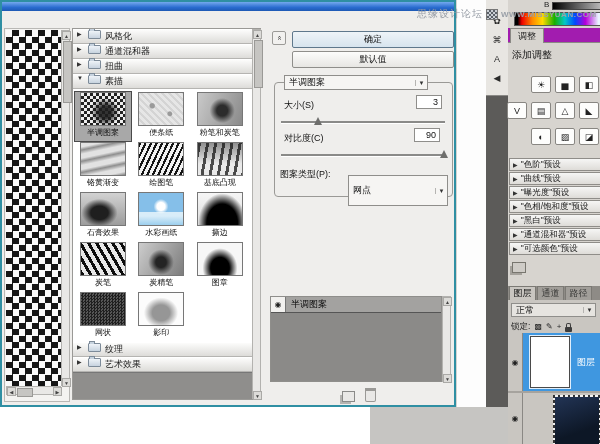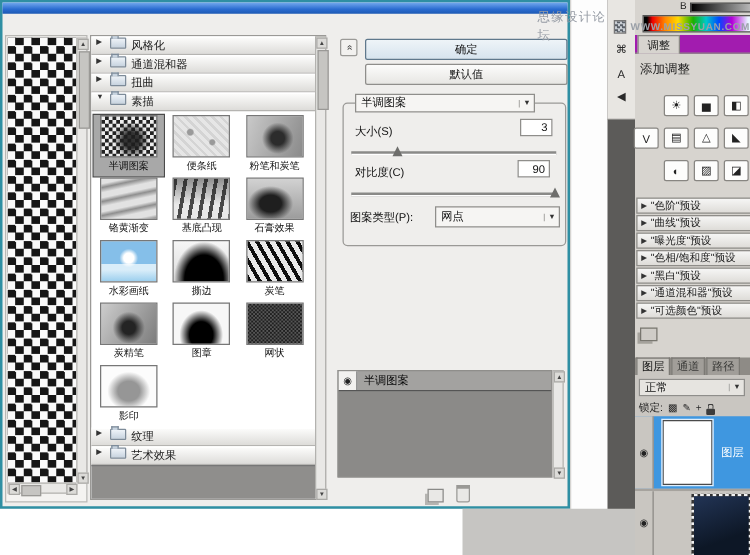--- a/index.html
+++ b/index.html
@@ -74,21 +74,21 @@
   #size-label{left:20px;top:71px}
   #size-value{left:152px;top:67px}
   .valbox{width:26px;height:14px;background:#fff;border:1px solid #8f8e8b;font-size:9px;color:#111;display:flex;align-items:center;justify-content:flex-end;padding-right:3px;box-sizing:border-box}
   .slider{height:2px;background:#8a8a88;border-bottom:1px solid #fff}
   #slider-size{left:17px;top:93px;width:164px}
   #slider-contrast{left:17px;top:126px;width:164px}
   .sthumb{position:absolute;top:-4px;width:0;height:0;border-left:4px solid transparent;border-right:4px solid transparent;border-bottom:8px solid #6e6e6c;cursor:pointer}
   #contrast-label{left:20px;top:104px}
   #contrast-value{left:150px;top:100px}
   #pattern-label{left:16px;top:140px}
-  #pattern-dd{left:84px;top:137px;width:100px;height:17px}
+  #pattern-dd{left:84px;top:147px;width:100px;height:31px}
   
   #efflist{left:6px;top:268px;width:172px;height:86px;border:1px solid #8f8e8b;background:#8b8a88;box-sizing:border-box}
   #effrow{left:0;top:0;width:170px;height:15px;background:#a3a2a0;border-bottom:1px solid #555;display:flex;align-items:stretch;cursor:pointer}
   #effrow .eye{width:14px;background:#f2f1ef;border-right:1px solid #777;display:flex;align-items:center;justify-content:center;font-size:8px;color:#222;cursor:pointer}
   #effrow .nm{font-size:9px;color:#0a0a0a;display:flex;align-items:center;padding-left:5px}
   #eff-scroll{left:178px;top:268px;width:9px;height:86px}
   #eff-scroll .up{left:0;top:0;width:9px;height:9px}
   #eff-scroll .dn{left:0;top:77px;width:9px;height:9px}
   #eff-icons{left:78px;top:360px;display:flex;gap:10px;align-items:flex-end}
   .ico-newlayer{width:11px;height:9px;border:1px solid #8a8a88;background:#e9e8e6;box-shadow:-3px 3px 0 -1px #b5b4b1;cursor:pointer}
@@ -131,21 +131,21 @@
   #lrow1 .eyecell,#lrow2 .eyecell{width:14px;background:#c9c6c1;border-right:1px solid #8a8884;display:flex;align-items:center;justify-content:center;font-size:8px;color:#222;flex:0 0 auto;cursor:pointer}
   #lrow1 .th{width:38px;height:50px;background:#fff;border:1px solid #4a4a4a;outline:1px solid #dfeefc;margin:3px 0 0 7px;flex:0 0 auto}
   #lrow1 .nm{font-size:9px;color:#fff;display:flex;align-items:center;padding-left:7px;white-space:nowrap}
   #lrow2{top:93px;height:51px;background:#c9c6c1}
   #lrow2 .th2{width:44px;height:47px;margin:2px 0 0 30px;flex:0 0 auto;border:2px solid transparent;
        background:linear-gradient(160deg,#223455,#0d1726 70%) padding-box,repeating-conic-gradient(#f2f2f2 0% 25%,#333 0% 50%) 0 0/5px 5px border-box}
   #lay-sep{left:0;top:91px;width:92px;height:2px;background:#a6a39e}
   
   #bottom-gray{left:370px;top:407px;width:230px;height:37px;background:#c6c5c2}
   
-  #watermark{left:430px;top:7px;display:flex;align-items:center;gap:3px;z-index:50;pointer-events:none}
+  #watermark{left:417px;top:7px;display:flex;align-items:center;gap:3px;z-index:50;pointer-events:none}
   #watermark .site{font-size:10px;color:#959ba4;letter-spacing:1px}
   #wm-logo{width:10px;height:9px;background:repeating-conic-gradient(#5a6068 0% 25%,#c9ced4 0% 50%) 0 0/4px 4px;border:1px solid #777}
   #watermark .url{font-size:8px;color:#9aa0a8;letter-spacing:.5px;font-weight:bold}
 </style>
 </head>
 <body>
 
 <div class="abs" id="dialog">
   <div class="abs" id="titlebar"></div>
 
@@ -196,20 +196,24 @@
           <div class="cap">便条纸</div>
         </div>
         <div class="thumb t2">
           <div class="img"></div>
           <div class="cap">粉笔和炭笔</div>
         </div>
         <div class="thumb t3">
           <div class="img"></div>
           <div class="cap">铬黄渐变</div>
         </div>
+        <div class="thumb t4">
+          <div class="img"></div>
+          <div class="cap">绘图笔</div>
+        </div>
         <div class="thumb t5">
           <div class="img"></div>
           <div class="cap">基底凸现</div>
         </div>
         <div class="thumb t6">
           <div class="img"></div>
           <div class="cap">石膏效果</div>
         </div>
         <div class="thumb t7">
           <div class="img"></div>

